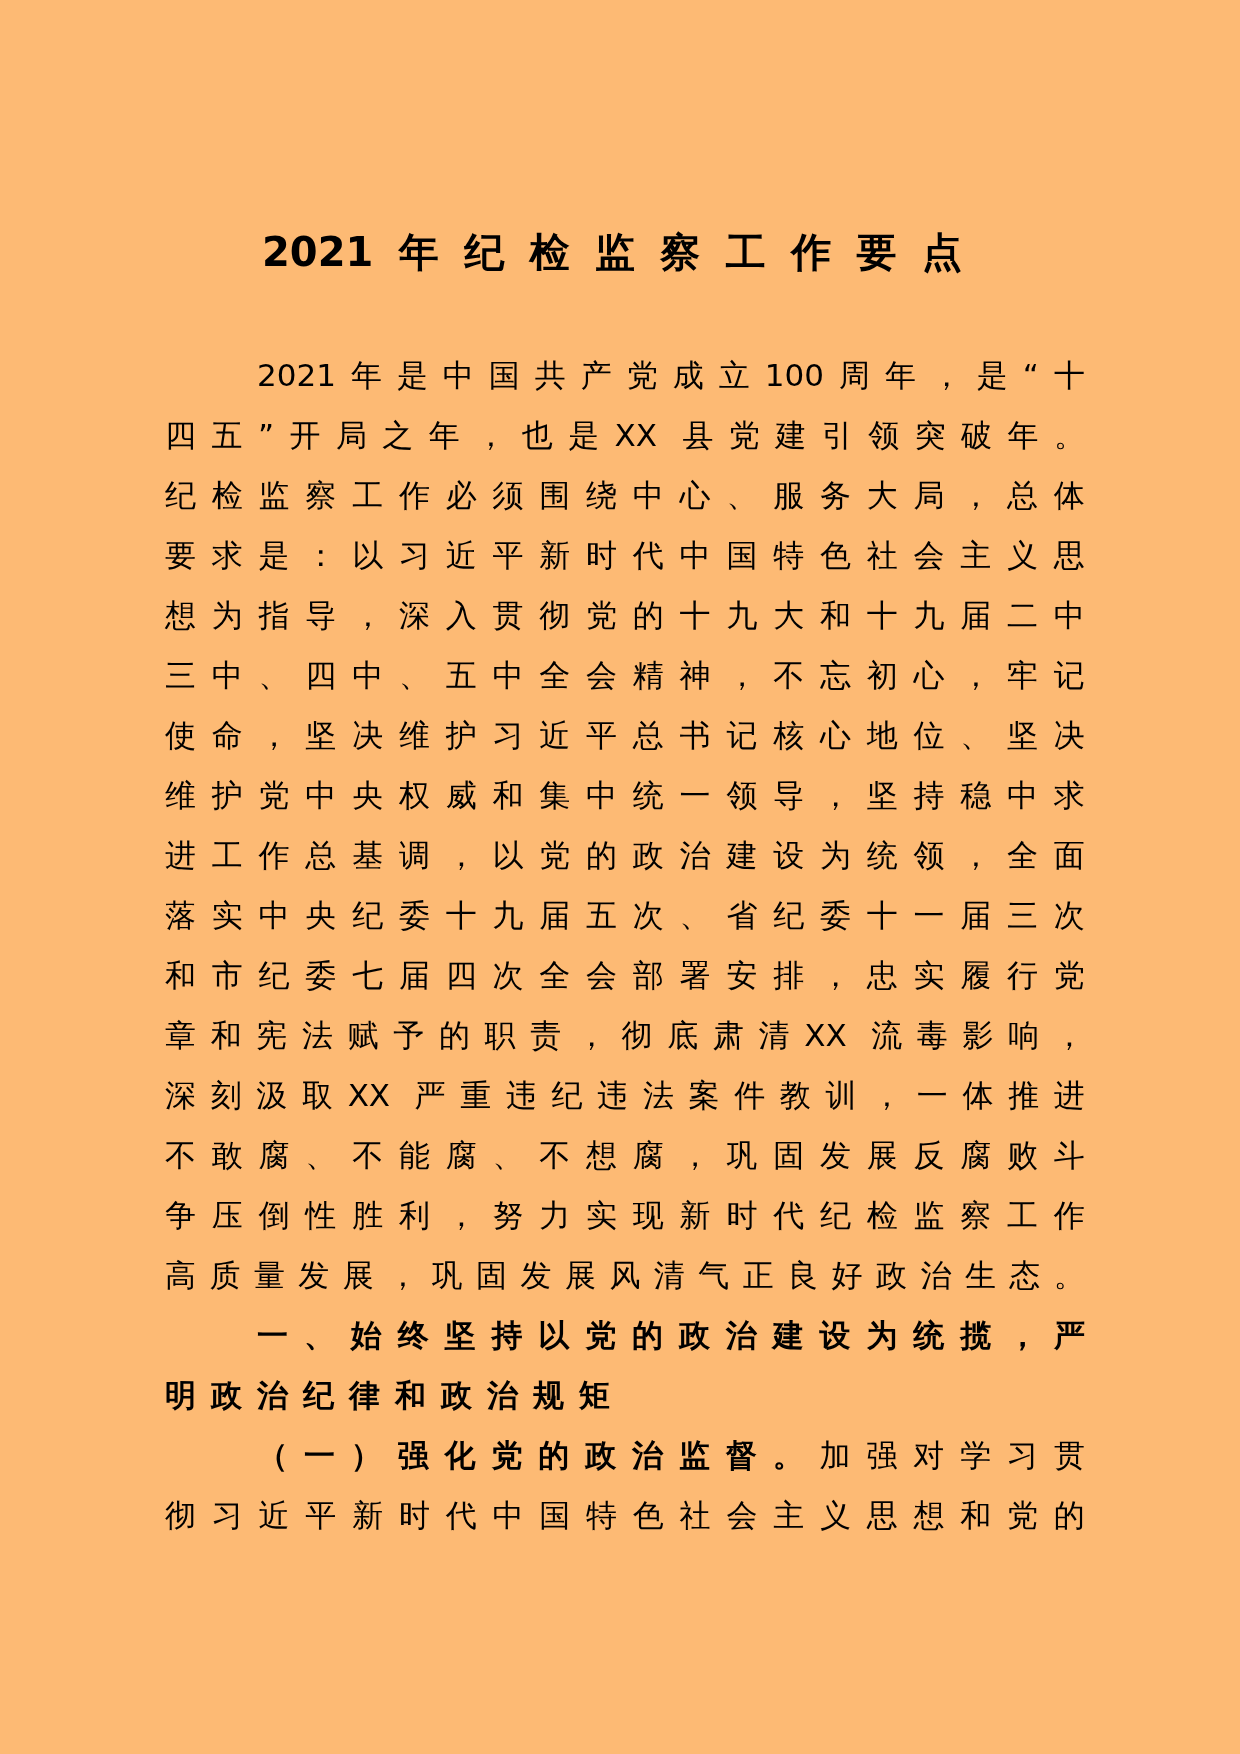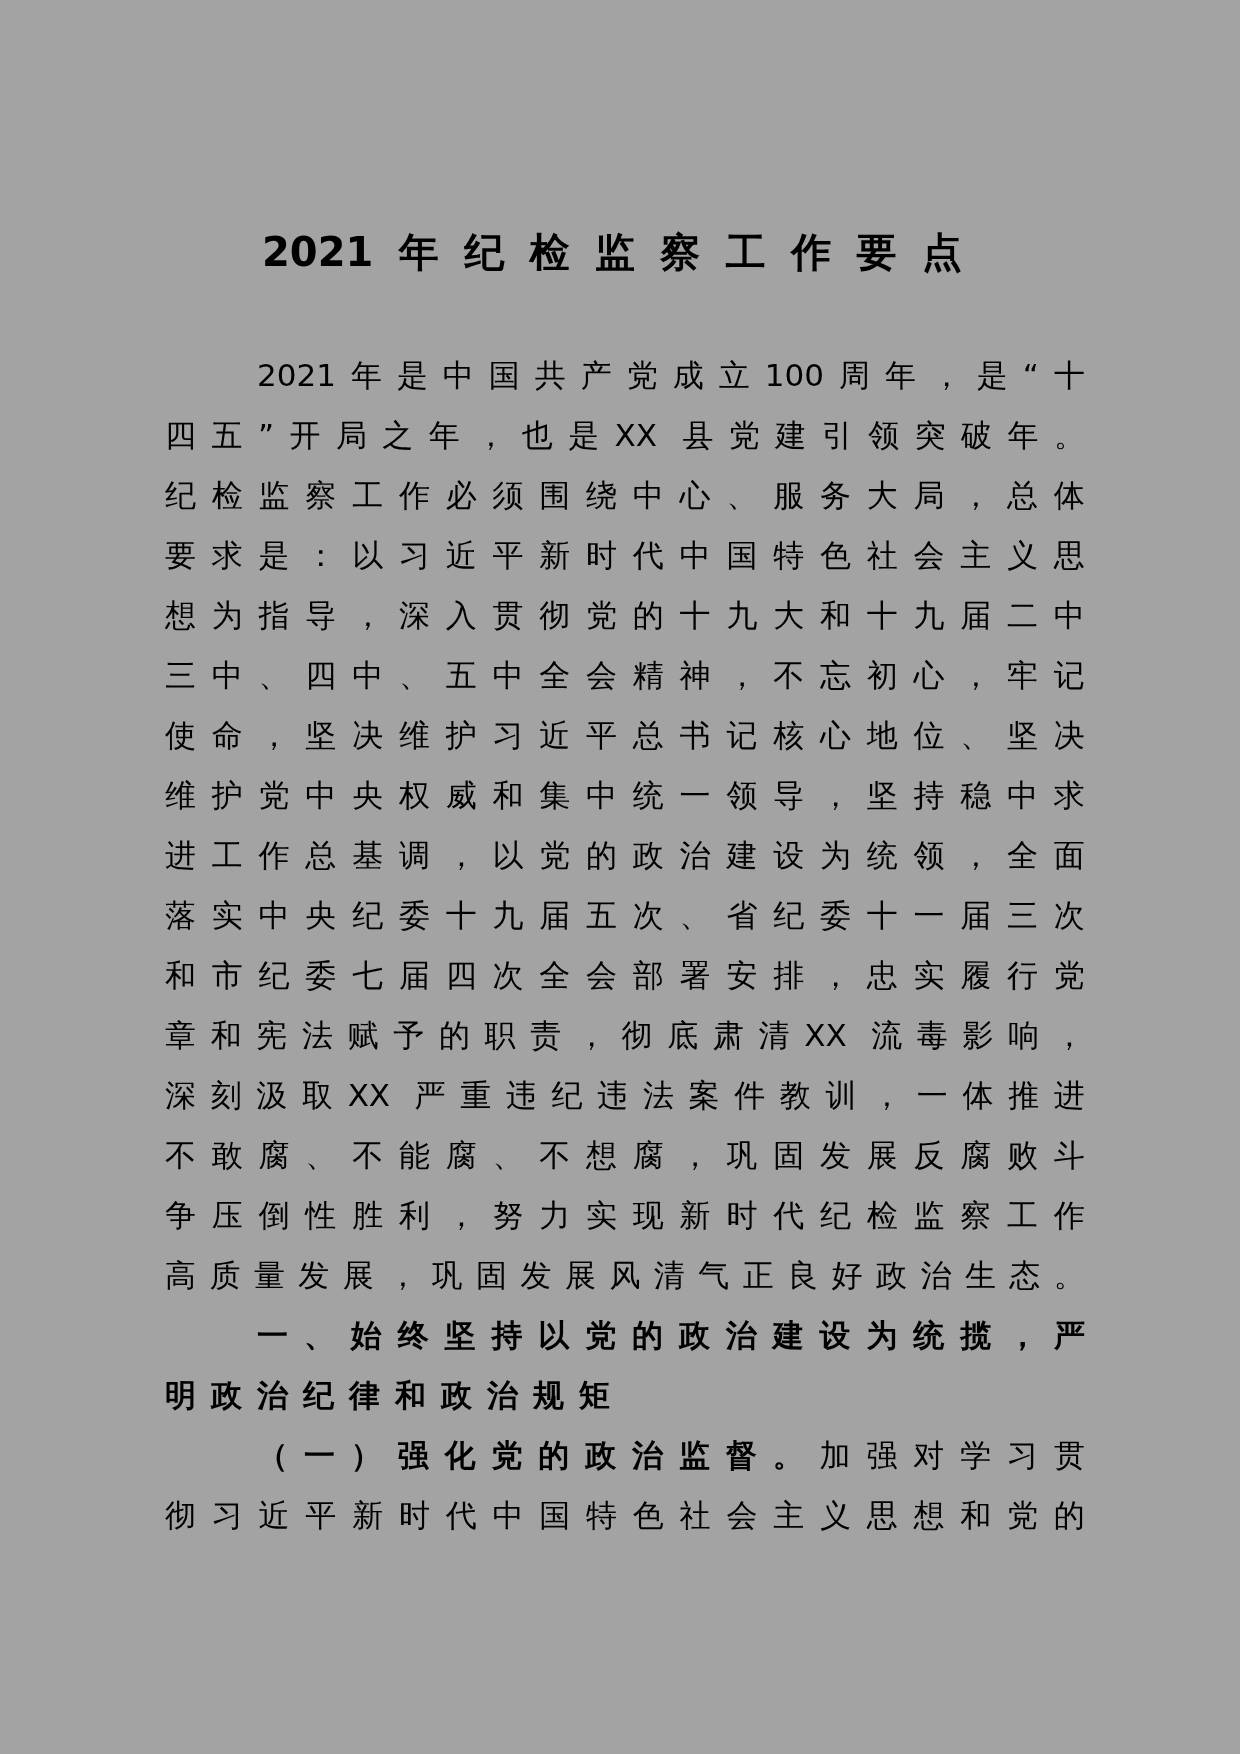--- a/index.html
+++ b/index.html
@@ -13,21 +13,21 @@
     position: relative;
     overflow: hidden;
     color: #000000;
     font-family: "DejaVu Sans", "Liberation Sans", sans-serif;
   }
   .page {
     position: absolute;
     left: 0; top: 0;
     width: 1240px;
     height: 1754px;
-    background: #a3a3a3;
+    background: #fdba74;
   }
   .title {
     position: absolute;
     left: 262px;
     top: 222px;
     width: 700px;
     height: 60px;
     font-size: 40px;
     font-weight: bold;
     line-height: 60px;

